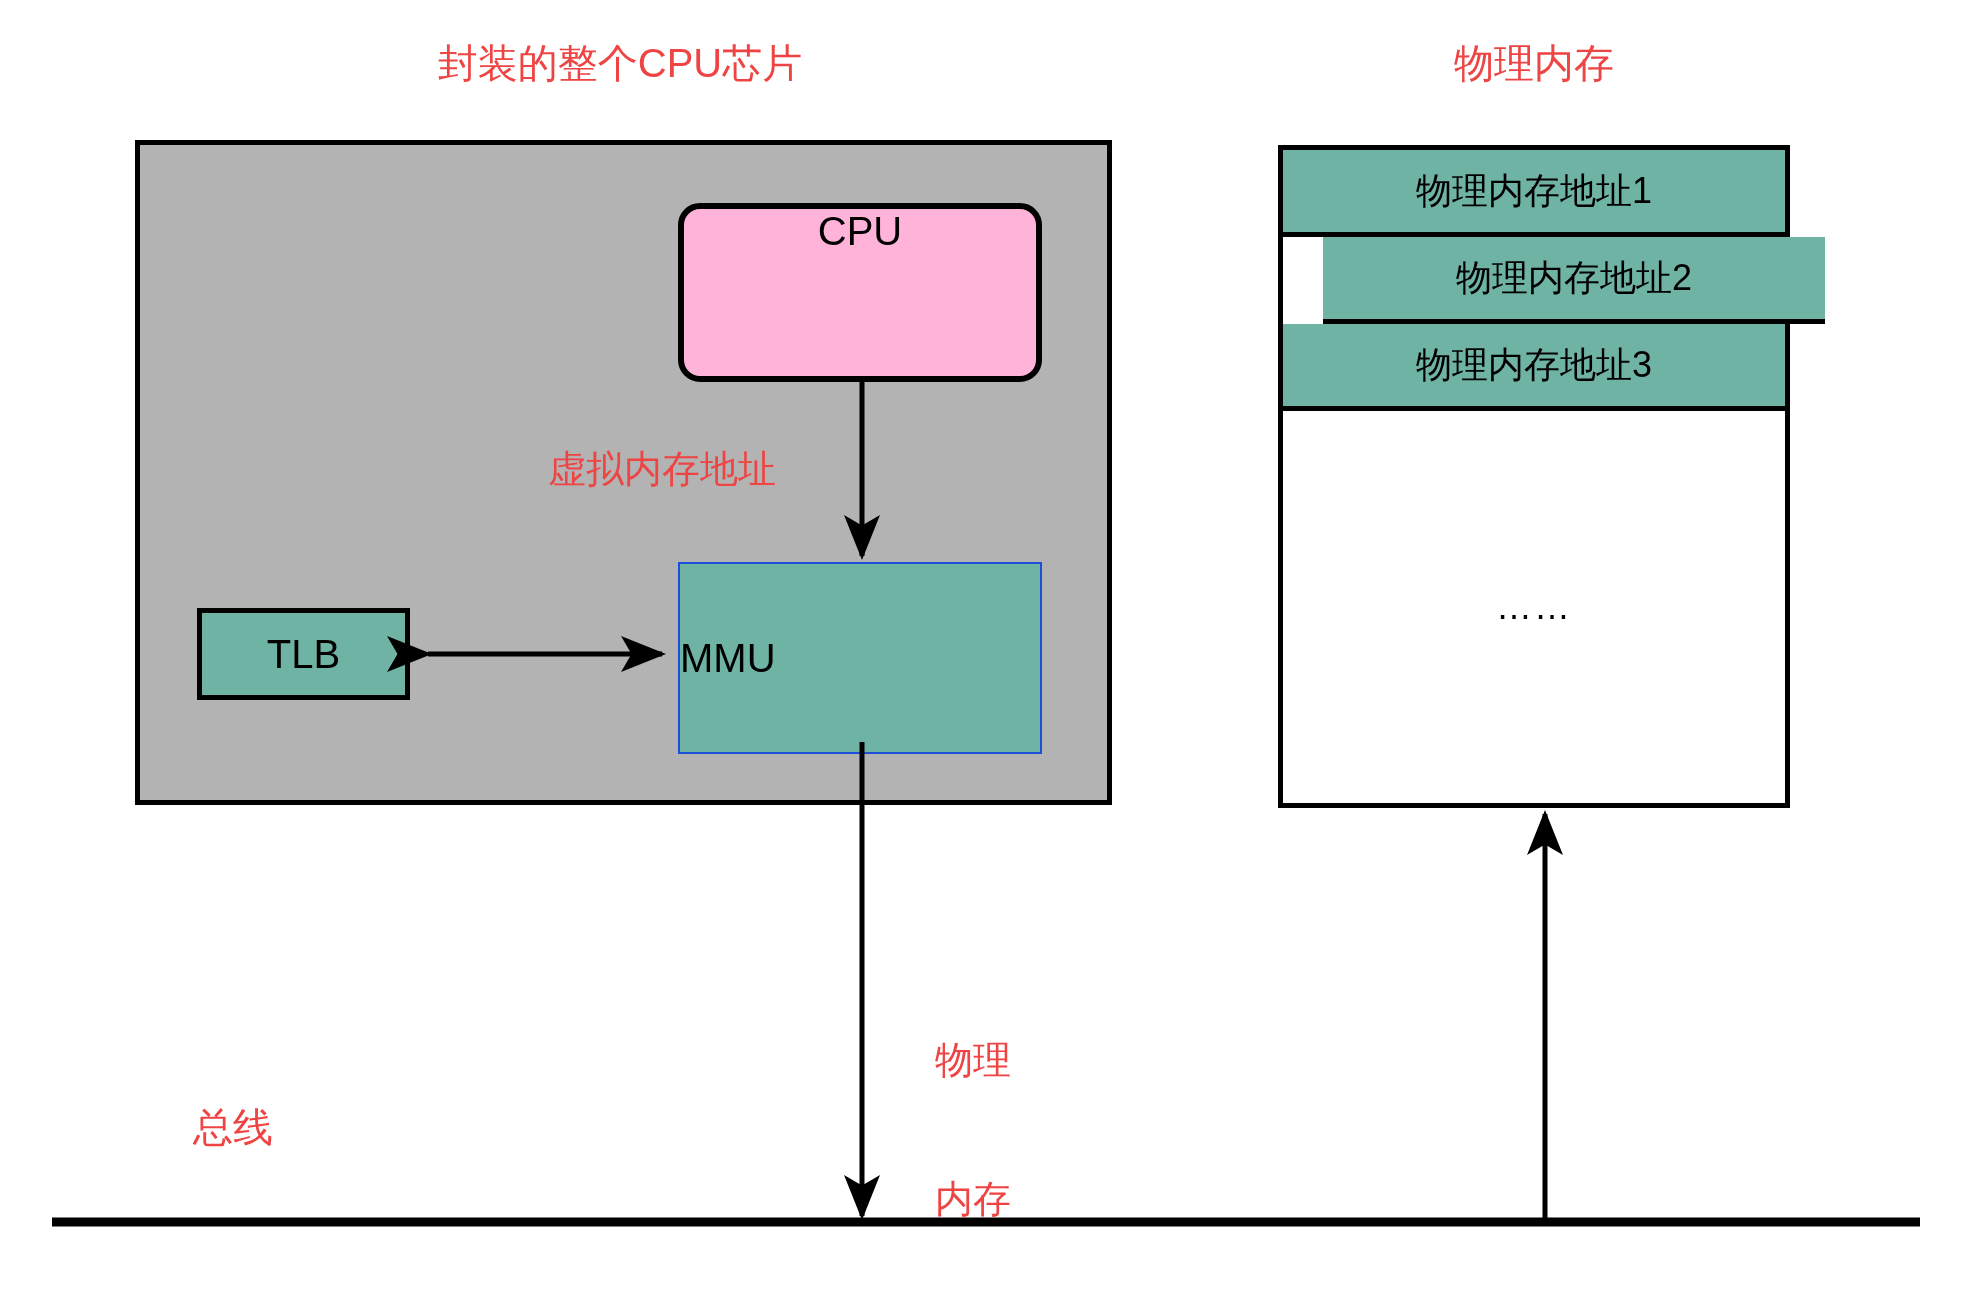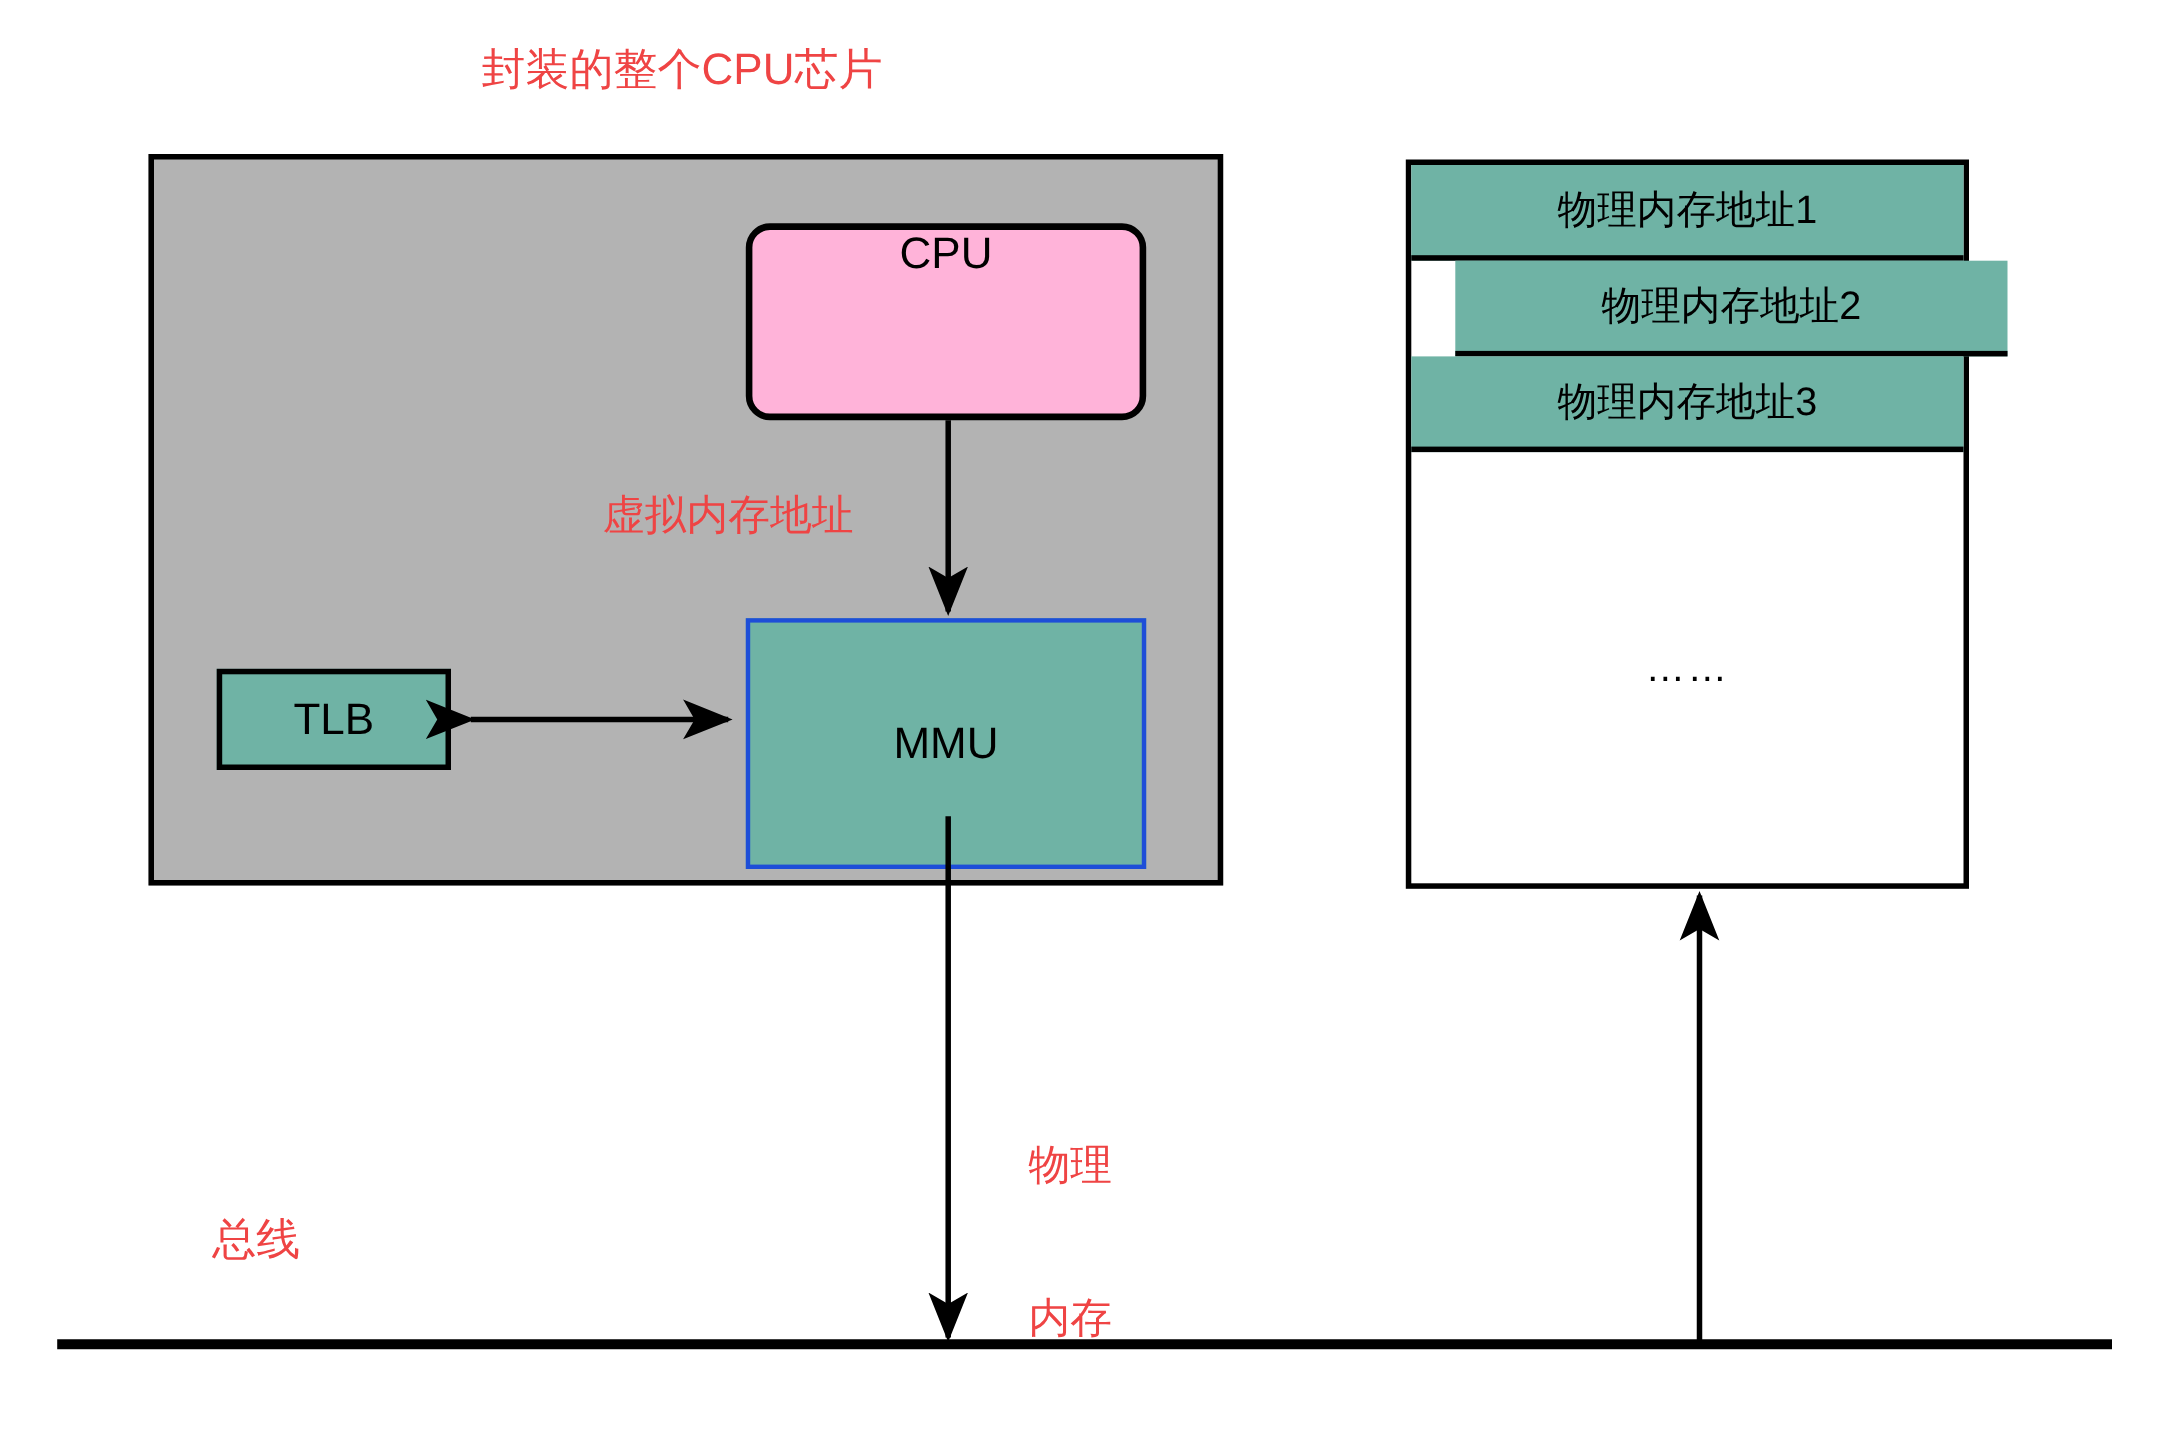--- a/index.html
+++ b/index.html
@@ -50,25 +50,25 @@
     border: 6px solid #000000;
     border-radius: 22px;
     box-sizing: border-box;
     display: flex; justify-content: center;
     font-size: 40px; color: #000;
   }
   
   #mmu-box {
     position: absolute;
     left: 678px; top: 562px;
-    width: 364px; height: 228px;
+    width: 364px; height: 192px;
     background: #6fb3a5;
-    border: 4px solid #1d4ed8;
+    border: 2px solid #1d4ed8;
     box-sizing: border-box;
-    display: flex; align-items: center; justify-content: center;
+    display: flex; align-items: center; 
     font-size: 40px; color: #000;
   }
   
   #tlb-box {
     position: absolute;
     left: 197px; top: 608px;
     width: 213px; height: 92px;
     background: #6fb3a5;
     border: 5px solid #000000;
     box-sizing: border-box;
@@ -126,20 +126,21 @@
     pointer-events: none;
   }
 </style>
 </head>
 <body>
 
 <div id="stage">
 
   <div class="lbl" id="chip-title">封装的整个CPU芯片</div>
 
+  <div class="lbl" id="mem-title">物理内存</div>
 
   <div id="chip-box"></div>
 
   <div id="cpu-box">
     <span>CPU</span>
   </div>
 
   <div id="mmu-box">
     <span>MMU</span>
   </div>

